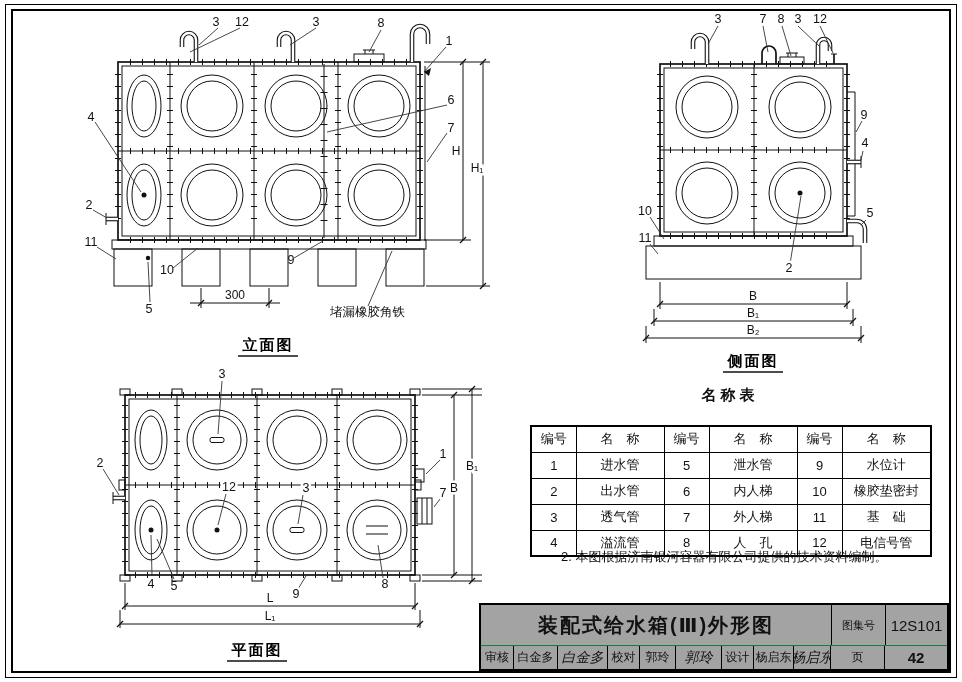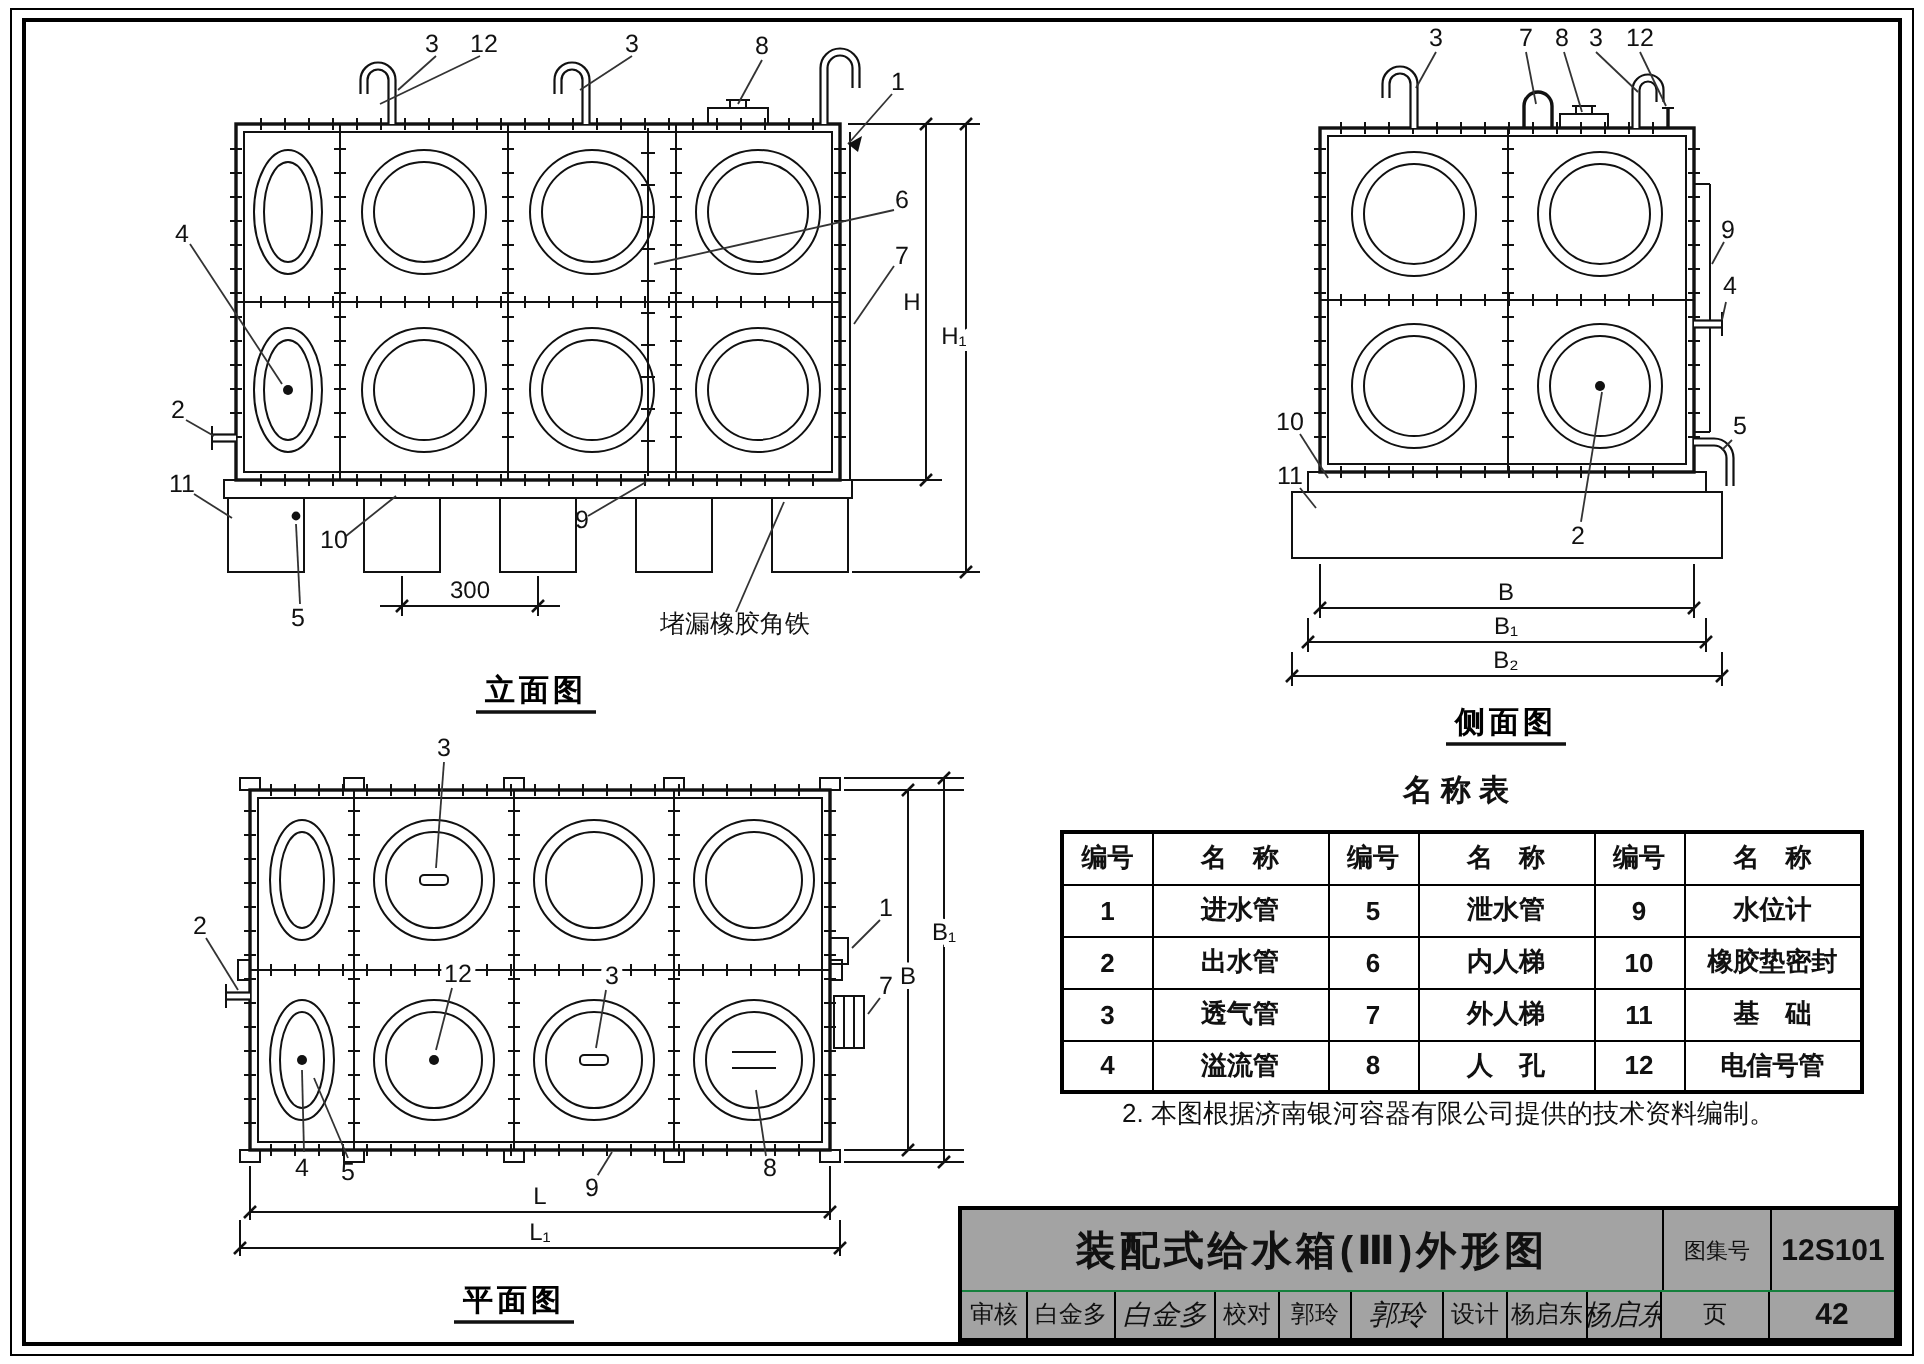--- a/index.html
+++ b/index.html
@@ -19,37 +19,37 @@
   .slash{stroke:#111;stroke-width:1.3;fill:none}
   .arrow{fill:#111;stroke:none}
   text{font-family:"Liberation Sans","DejaVu Sans",sans-serif}
   .callout{font-size:12.5px;fill:#111}
   .dimtxt{font-size:12px;fill:#111}
   .note-text{font-size:12.5px;fill:#111}
   .viewtitle{font-size:15px;font-weight:bold;fill:#000;letter-spacing:2px}
   .halo{stroke:#fff;stroke-width:5px;paint-order:stroke}
   
   .name-table{position:absolute;left:530px;top:386px;width:400px}
-  .nt-title{text-align:center;font-size:15px;font-weight:bold;letter-spacing:4px;margin-bottom:10px}
+  .nt-title{text-align:center;font-size:15px;font-weight:bold;letter-spacing:4px;margin-bottom:20px}
   .name-table table{border-collapse:collapse;width:400px;table-layout:fixed;border:2px solid #000}
-  .name-table th,.name-table td{border:1px solid #000;height:26px;text-align:center;font-size:13px;padding:0;font-weight:bold}
+  .name-table th,.name-table td{border:1px solid #000;height:26px;text-align:center;font-size:13px;padding:0;font-weight:normal}
   .name-table th{font-size:13px}
   
   .notes{position:absolute;left:530px;top:547px;width:410px;font-size:13px;line-height:19px;white-space:nowrap}
   .notes .ind1{padding-left:57px}
   .notes .ind2{padding-left:31px}
   
   .title-block{position:absolute;left:479px;top:603px;width:470px;height:68px;border:2px solid #000;display:flex;flex-direction:column;background:#a3a3a3}
   .tb-row1{height:40px;display:flex}
   .tb-row2{flex:1;display:flex;border-top:1px solid #15803d}
   .tb-c{border-left:1px solid #000;display:flex;align-items:center;justify-content:center;font-size:12px;overflow:hidden;white-space:nowrap}
   .tb-row1 .tb-c:first-child,.tb-row2 .tb-c:first-child{border-left:none}
   .tb-title{flex:1;font-size:20px;font-weight:bold;letter-spacing:2px}
   .tb-atlas-label{flex:0 0 54px;font-size:11px}
-  .tb-atlas-no{flex:0 0 62px;font-size:15px;font-weight:bold}
+  .tb-atlas-no{flex:0 0 62px;font-size:15px;font-weight:normal}
   .w32{flex:0 0 32px}.w44{flex:0 0 44px}.w50{flex:0 0 50px}.w36{flex:0 0 36px}
   .w46{flex:0 0 46px}.w40{flex:0 0 40px}.w37{flex:0 0 37px}.w54{flex:0 0 54px}.wlast{flex:1}
   .sig{font-family:"Liberation Serif","DejaVu Serif",serif;font-style:italic;font-size:14px}
   .pageno{font-size:15px;font-weight:bold}
 </style>
 </head>
 <body>
 
 <div class="frame-a"></div>
 <div class="frame-b"></div>

